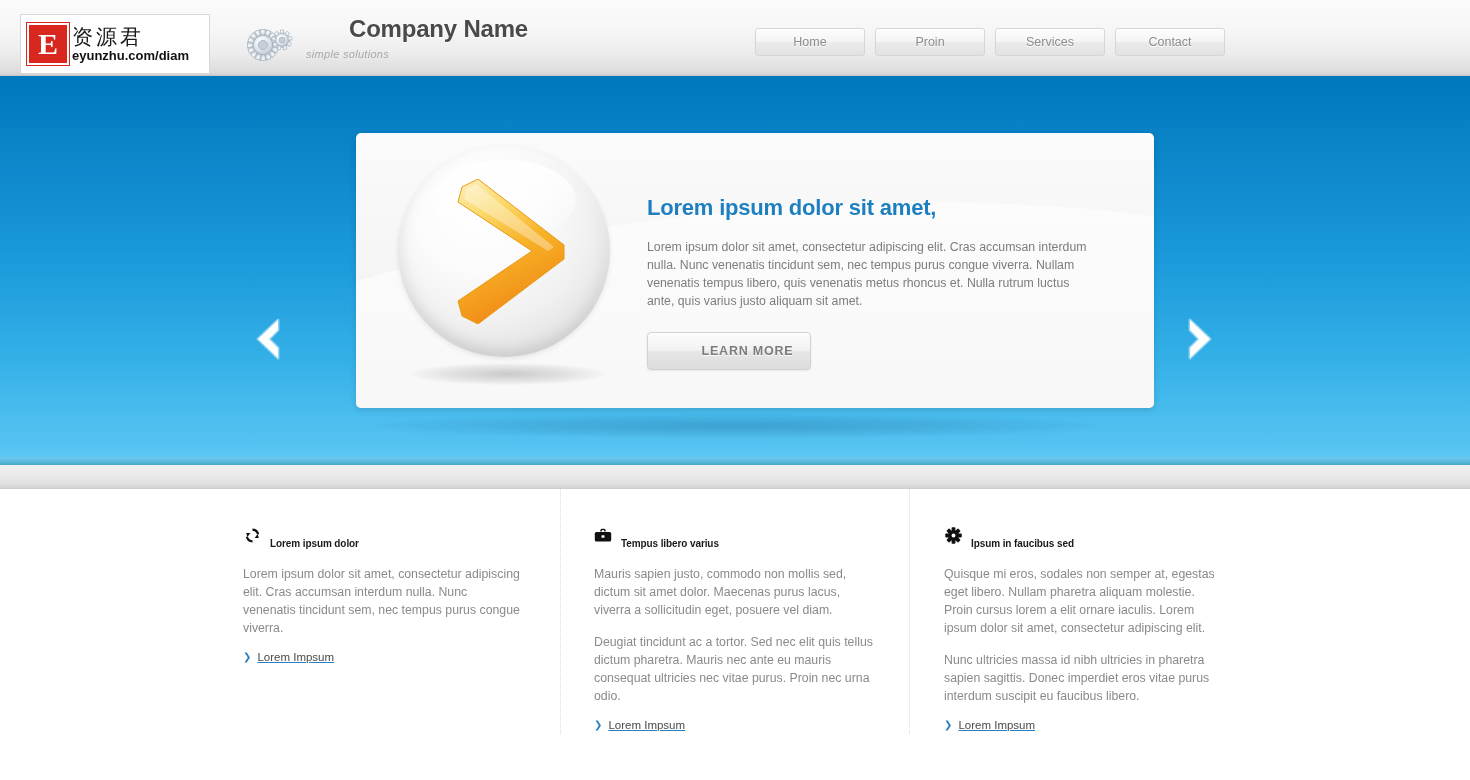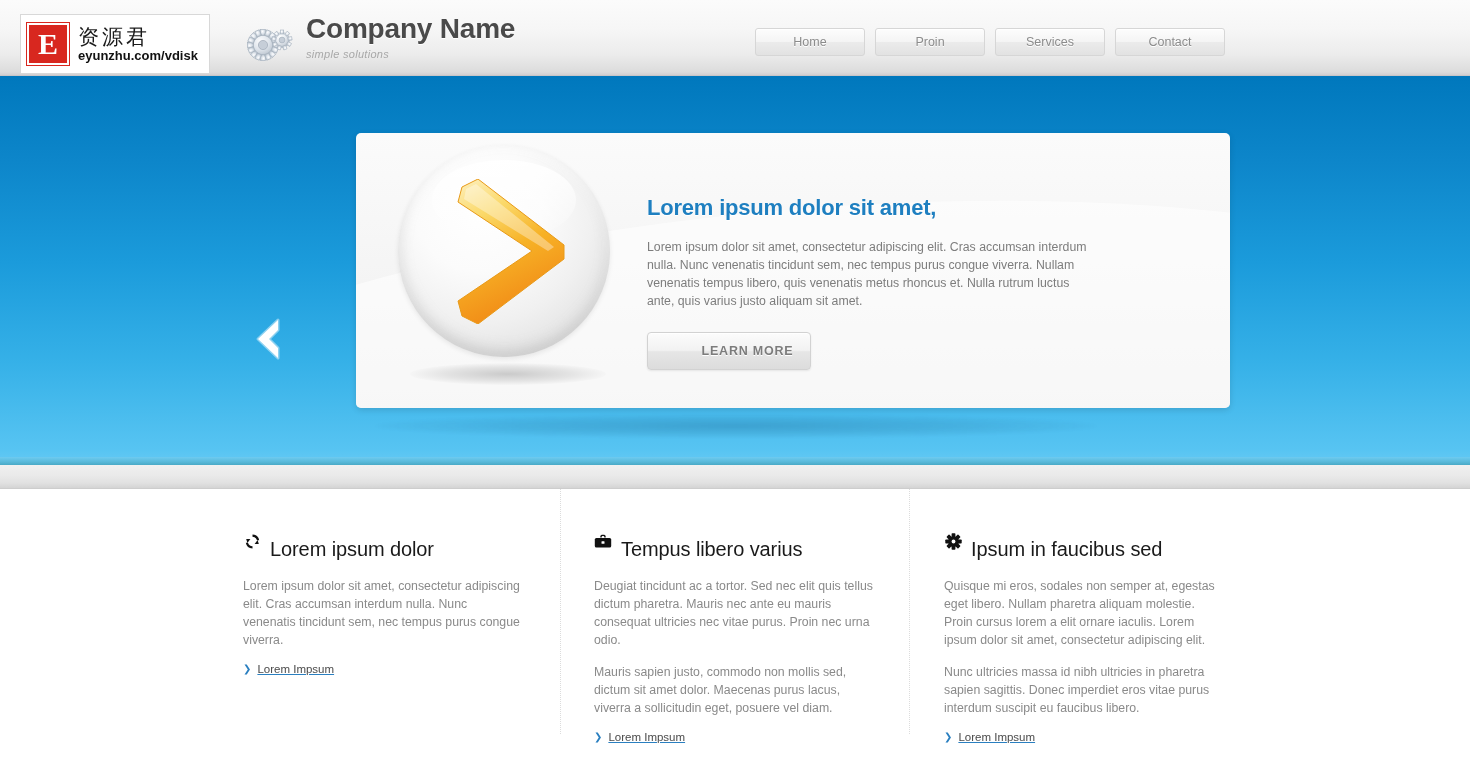--- a/index.html
+++ b/index.html
@@ -51,21 +51,21 @@
     border: 2px solid #ffffff;
     outline: 1px solid #d8271f;
   }
   .wm-badge span {
     font-family: "Liberation Serif", serif;
     font-weight: bold;
     font-size: 30px;
     color: #ffffff;
     line-height: 1;
   }
-  .wm-text { margin-left: 9px; line-height: 1.05; }
+  .wm-text { margin-left: 3px; line-height: 1.05; }
   .wm-cn {
     font-family: "DejaVu Sans", sans-serif;
     font-size: 21px;
     color: #1a1a1a;
     letter-spacing: 3px;
     display: block;
   }
   .wm-url {
     font-family: "Liberation Sans", sans-serif;
     font-size: 13px;
@@ -80,26 +80,27 @@
     left: 244px;
     top: 12px;
     display: flex;
     align-items: flex-start;
   }
   .gear-logo { position: relative; width: 56px; height: 50px; margin-top: 3px; }
   .gear-logo svg { position: absolute; left: 0; top: 0; }
 
   .brand-text { margin-left: 6px; }
   .brand-name {
-    font-size: 28px;
+    font-size: 24px;
     font-weight: bold;
     color: #4a4a4a;
     letter-spacing: -0.2px;
     line-height: 34px;
     text-shadow: 0 1px 0 #ffffff;
+    margin-left: 43px;
   }
   .brand-tag {
     font-family: Liberation Sans, sans-serif;
     font-style: italic;
     font-size: 11px;
     color: #a8a8a8;
     line-height: 18px;
     margin-top: -1px;
     letter-spacing: 0.3px;
   }
@@ -141,21 +142,21 @@
     left: 0; bottom: 0;
     width: 100%;
     height: 8px;
     background: linear-gradient(to bottom, #6ecbf0 0%, #59b9da 60%, #49a9c6 100%);
   }
 
   .slider-panel {
     position: absolute;
     left: 356px;
     top: 57px;
-    width: 874px;
+    width: 798px;
     height: 275px;
     background: linear-gradient(to bottom, #fbfbfb 0%, #f4f4f4 55%, #eeeeee 100%);
     border-radius: 5px;
     box-shadow: 0 2px 6px rgba(0,0,0,0.13);
   }
   .panel-gloss {
     position: absolute;
     left: 0; top: 0;
     width: 100%; height: 100%;
     border-radius: 5px;
@@ -322,22 +323,22 @@
   }
   .col-icon {
     width: 18px;
     height: 18px;
     flex: 0 0 auto;
     display: flex;
     align-items: center;
     justify-content: center;
   }
   .col-title {
-    font-size: 20px;
-    font-weight: normal;
+    font-size: 10px;
+    font-weight: bold;
     color: #1a1a1a;
     letter-spacing: -0.1px;
     margin-top: 16px;
   }
   .col-p {
     font-size: 12.3px;
     color: #8a8a8a;
     line-height: 18px;
     margin-bottom: 14px;
   }
@@ -362,21 +363,21 @@
 <div class="page">
 
   <div class="header">
 
     <div class="watermark-logo">
       <div class="wm-badge">
         <span>E</span>
       </div>
       <div class="wm-text">
         <span class="wm-cn">资源君</span>
-        <span class="wm-url">eyunzhu.com/vdisk</span>
+        <span class="wm-url">eyunzhu.com/diam</span>
       </div>
     </div>
 
     <div class="brand">
       <div class="gear-logo">
         <svg width="56" height="50" viewBox="0 0 56 50">
           <defs>
             <radialGradient id="gmet" cx="38%" cy="32%" r="72%">
               <stop offset="0%" stop-color="#ffffff"></stop>
               <stop offset="45%" stop-color="#e9edf2"></stop>
@@ -531,22 +532,22 @@
       <div class="col-head">
         <span class="col-icon">
           <svg width="18" height="15" viewBox="0 0 18 15">
             <path d="M6.3 2.6 C6.3 1.4 7.1 0.8 9 0.8 C10.9 0.8 11.7 1.4 11.7 2.6 L11.7 3.6 L10.3 3.6 L10.3 2.8 C10.3 2.2 9.9 2.0 9 2.0 C8.1 2.0 7.7 2.2 7.7 2.8 L7.7 3.6 L6.3 3.6 Z" fill="#111"></path>
             <rect x="0.8" y="4.0" width="16.4" height="9.6" rx="1.6" fill="#111"></rect>
             <rect x="7.5" y="7.3" width="3" height="2.4" rx="0.5" fill="#ffffff"></rect>
           </svg>
         </span>
         <span class="col-title">Tempus libero varius</span>
       </div>
+      <p class="col-p">Mauris sapien justo, commodo non mollis sed, dictum sit amet dolor. Maecenas purus lacus, viverra a sollicitudin eget, posuere vel diam.</p>
       <p class="col-p">Deugiat tincidunt ac a tortor. Sed nec elit quis tellus dictum pharetra. Mauris nec ante eu mauris consequat ultricies nec vitae purus. Proin nec urna odio.</p>
-      <p class="col-p">Mauris sapien justo, commodo non mollis sed, dictum sit amet dolor. Maecenas purus lacus, viverra a sollicitudin eget, posuere vel diam.</p>
       <div class="col-link">
         <span class="chev">❯</span>
         <a>Lorem Impsum</a>
       </div>
     </div>
 
     <div class="col c3">
       <div class="col-head">
         <span class="col-icon">
           <svg width="17" height="17" viewBox="0 0 17 17">

